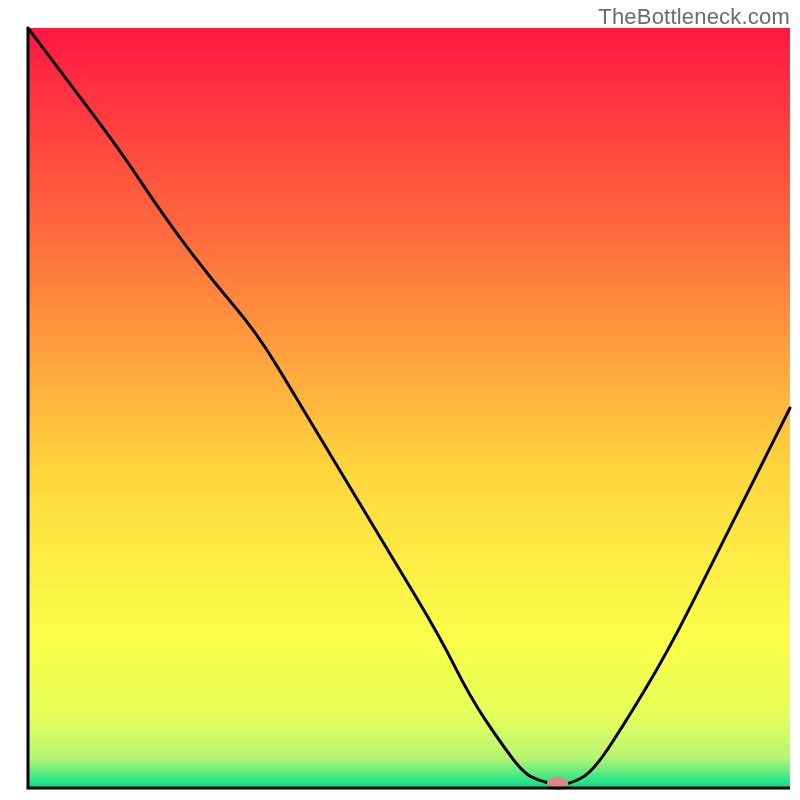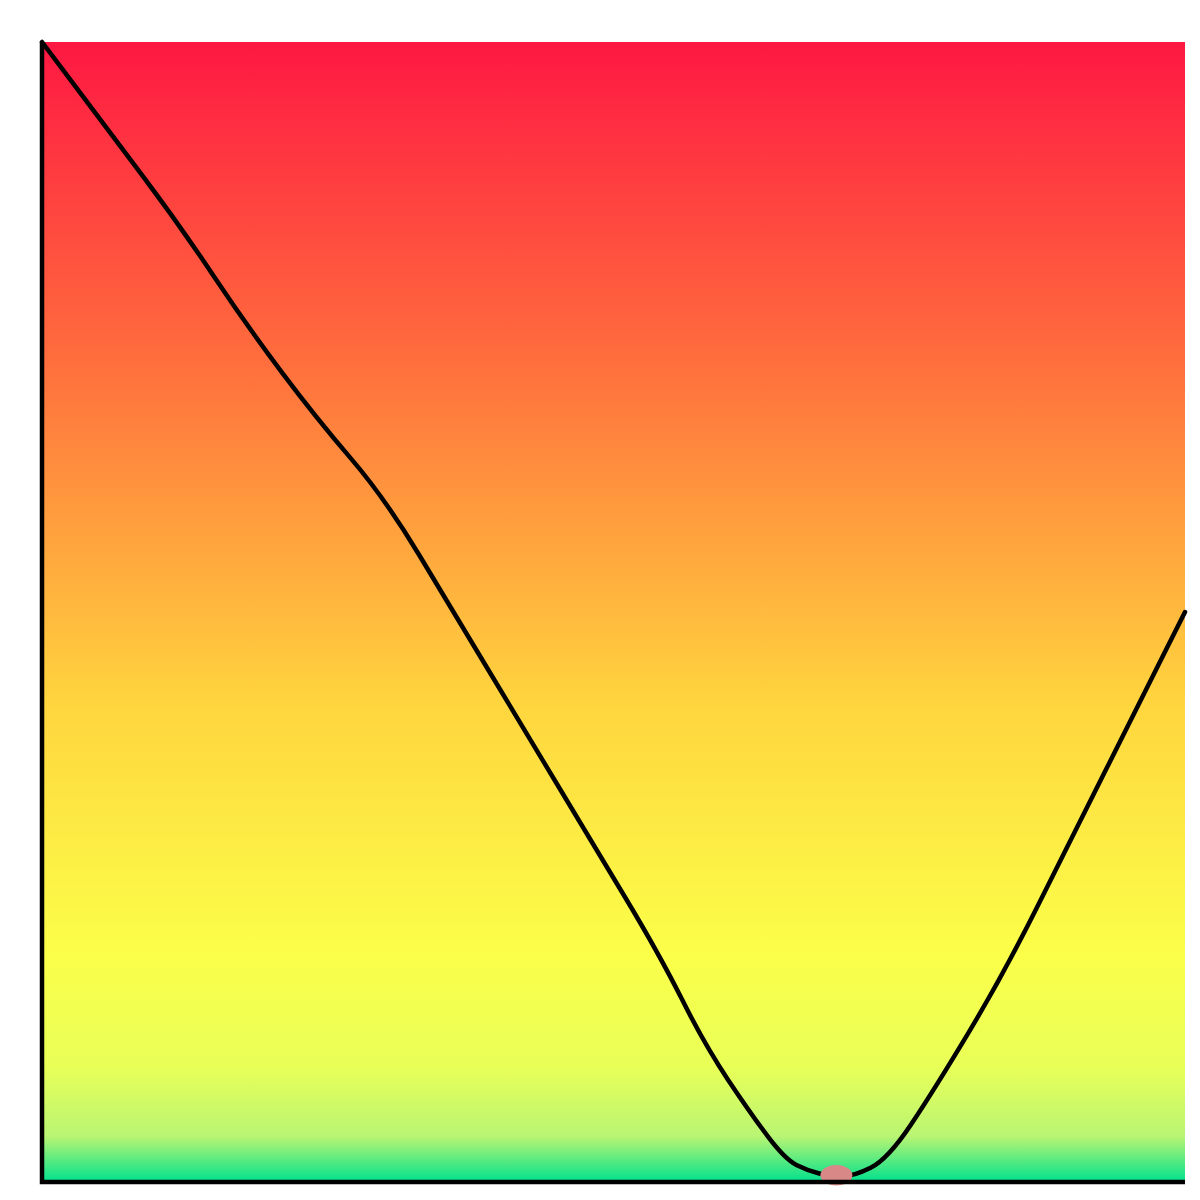--- a/index.html
+++ b/index.html
@@ -45,20 +45,21 @@
     stroke-linecap: round;
   }
   .marker {
     fill: #d98888;
   }
 </style>
 </head>
 <body>
 <div class="container">
 
+<div class="watermark">TheBottleneck.com</div>
 
 <svg class="plot" viewBox="0 0 800 800">
   <defs>
     <linearGradient id="bg-grad" x1="0" y1="0" x2="0" y2="1">
       <stop offset="0" stop-color="#fe1842"></stop>
       <stop offset="0.28" stop-color="#ff6e3d"></stop>
       <stop offset="0.58" stop-color="#ffd53e"></stop>
       <stop offset="0.80" stop-color="#fbff49"></stop>
       <stop offset="0.90" stop-color="#e8ff58"></stop>
       <stop offset="0.96" stop-color="#b9f573"></stop>

